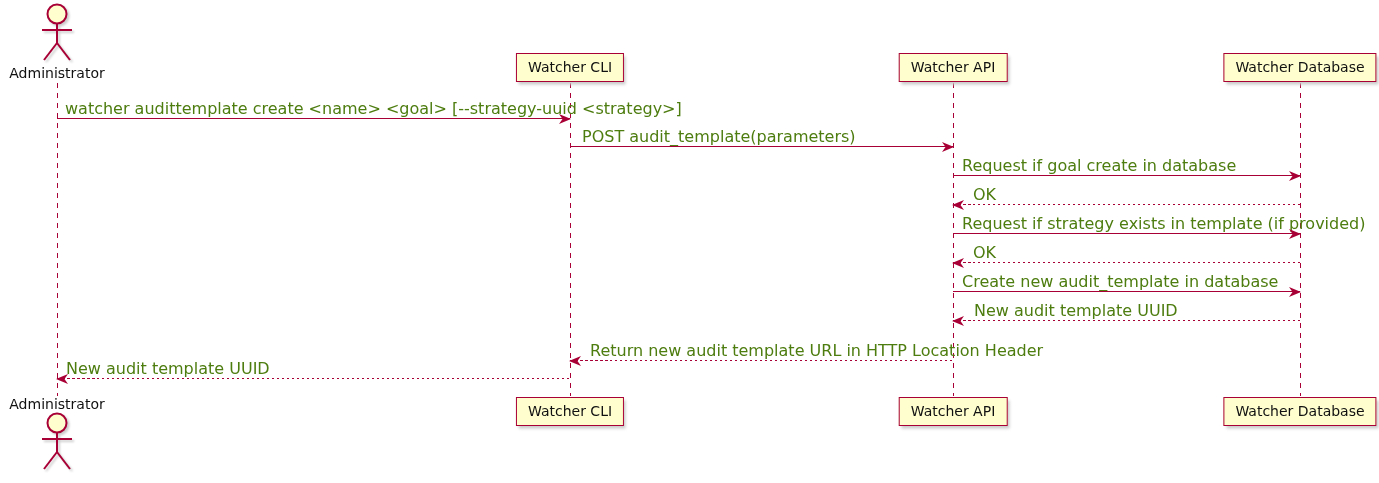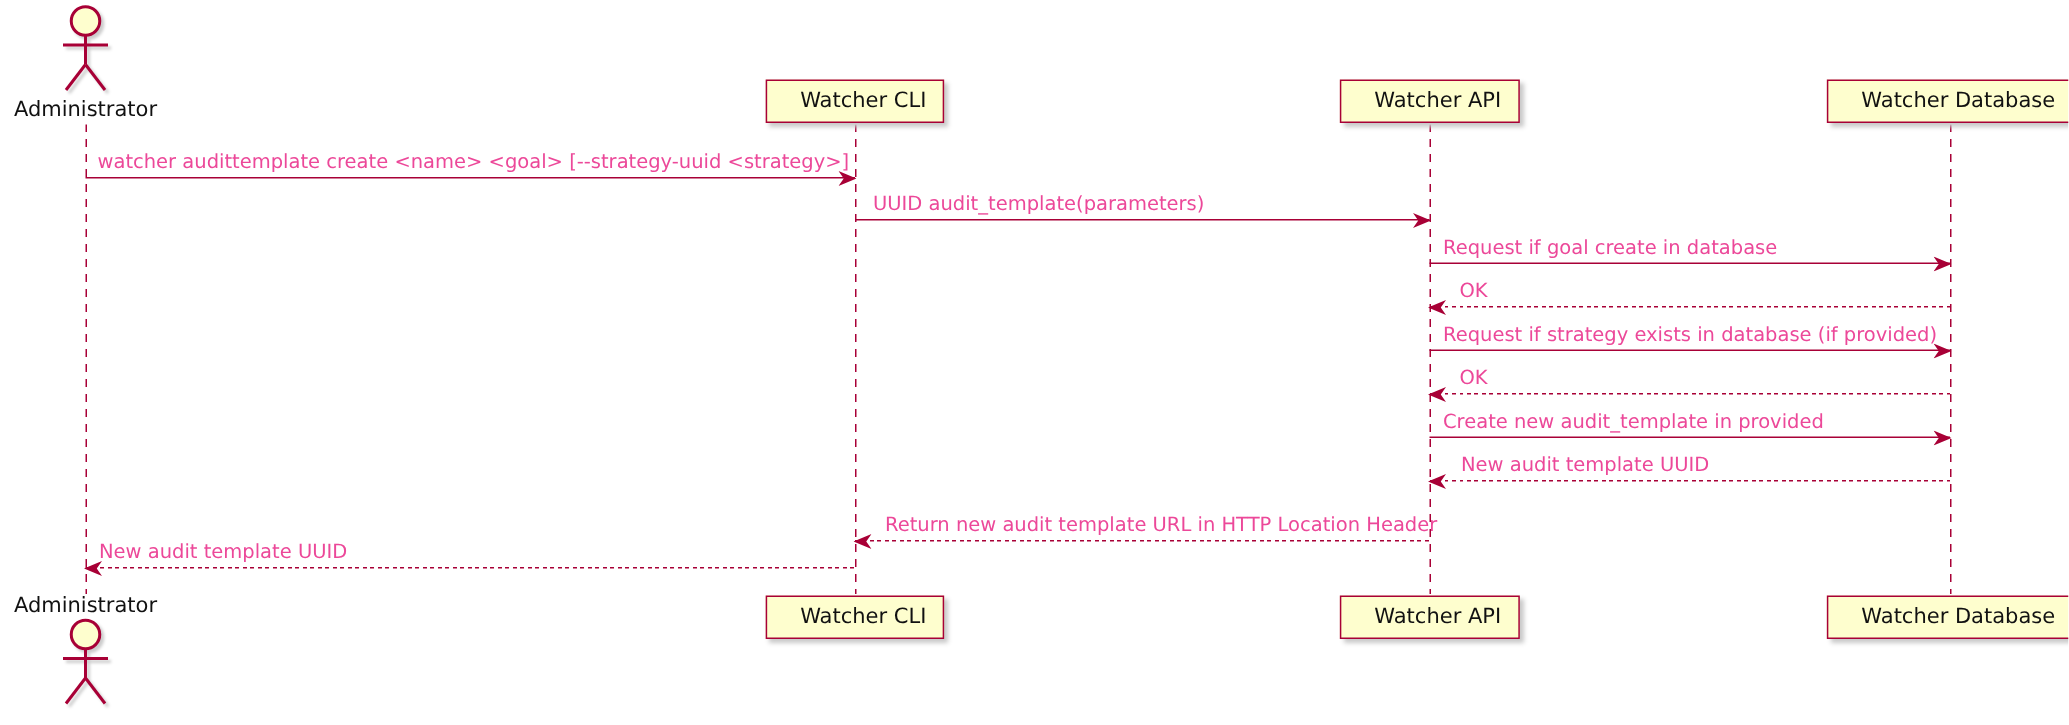--- a/index.html
+++ b/index.html
@@ -19,21 +19,21 @@
     height: 313px;
     width: 1px;
     background: repeating-linear-gradient(180deg, #A80036 0 5px, transparent 5px 10px);
   }
   
   .pbox {
     position: absolute;
     transform: translateX(-50%);
     background: #FEFECE;
     border: 1.5px solid #A80036;
-    padding: 5px 11px 6px 22px;
+    padding: 5px 11px 6px 11px;
     font-size: 14px;
     line-height: 16px;
     white-space: nowrap;
     box-shadow: 2.5px 2.5px 3px #c9c9c9;
   }
   
   .actor-label {
     position: absolute;
     transform: translateX(-50%);
     font-size: 14px;
@@ -45,26 +45,26 @@
     filter: drop-shadow(2px 2px 1px #cccccc);
   }
   .actor-figure line, .actor-figure circle {
     stroke: #A80036;
     stroke-width: 2;
   }
   .actor-figure circle { fill: #FEFECE; }
   
   .msg { position: absolute; }
   .msg-label {
-    font-size: 13px;
+    font-size: 16px;
     line-height: 15px;
     height: 15px;
     white-space: nowrap;
     margin-bottom: 2px;
-    color: #ec4899;
+    color: #4d7c0f;
   }
   .msg-line { position: relative; height: 1px; }
   .msg-line.solid { background: #A80036; }
   .msg-line.dashed {
     background: repeating-linear-gradient(90deg, #A80036 0 2.5px, transparent 2.5px 5px);
   }
   .ah { position: absolute; top: -4.5px; }
   .ah.right { right: -1px; }
   .ah.left  { left: -1px; }
   .ah svg { display: block; }
@@ -98,21 +98,21 @@
     <div class="msg-line solid">
       <span class="ah right">
           <svg width="12" height="10" viewBox="0 0 12 10">
             <polygon points="0,0 12,5 0,10 3.5,5"></polygon>
           </svg>
         </span>
     </div>
   </div>
 
   <div class="msg" style="left:570px; top:129px; width:383px;">
-    <div class="msg-label" style="padding-left:12px;">UUID audit_template(parameters)</div>
+    <div class="msg-label" style="padding-left:12px;">POST audit_template(parameters)</div>
     <div class="msg-line solid">
       <span class="ah right">
           <svg width="12" height="10" viewBox="0 0 12 10">
             <polygon points="0,0 12,5 0,10 3.5,5"></polygon>
           </svg>
         </span>
     </div>
   </div>
 
   <div class="msg" style="left:953px; top:158px; width:347px;">
@@ -131,21 +131,21 @@
     <div class="msg-line dashed">
       <span class="ah left">
           <svg width="12" height="10" viewBox="0 0 12 10">
             <polygon points="12,0 0,5 12,10 8.5,5"></polygon>
           </svg>
         </span>
     </div>
   </div>
 
   <div class="msg" style="left:953px; top:216px; width:347px;">
-    <div class="msg-label" style="padding-left:9px;">Request if strategy exists in database (if provided)</div>
+    <div class="msg-label" style="padding-left:9px;">Request if strategy exists in template (if provided)</div>
     <div class="msg-line solid">
       <span class="ah right">
           <svg width="12" height="10" viewBox="0 0 12 10">
             <polygon points="0,0 12,5 0,10 3.5,5"></polygon>
           </svg>
         </span>
     </div>
   </div>
 
   <div class="msg" style="left:953px; top:245px; width:347px;">
@@ -153,21 +153,21 @@
     <div class="msg-line dashed">
       <span class="ah left">
           <svg width="12" height="10" viewBox="0 0 12 10">
             <polygon points="12,0 0,5 12,10 8.5,5"></polygon>
           </svg>
         </span>
     </div>
   </div>
 
   <div class="msg" style="left:953px; top:274px; width:347px;">
-    <div class="msg-label" style="padding-left:9px;">Create new audit_template in provided</div>
+    <div class="msg-label" style="padding-left:9px;">Create new audit_template in database</div>
     <div class="msg-line solid">
       <span class="ah right">
           <svg width="12" height="10" viewBox="0 0 12 10">
             <polygon points="0,0 12,5 0,10 3.5,5"></polygon>
           </svg>
         </span>
     </div>
   </div>
 
   <div class="msg" style="left:953px; top:303px; width:347px;">

